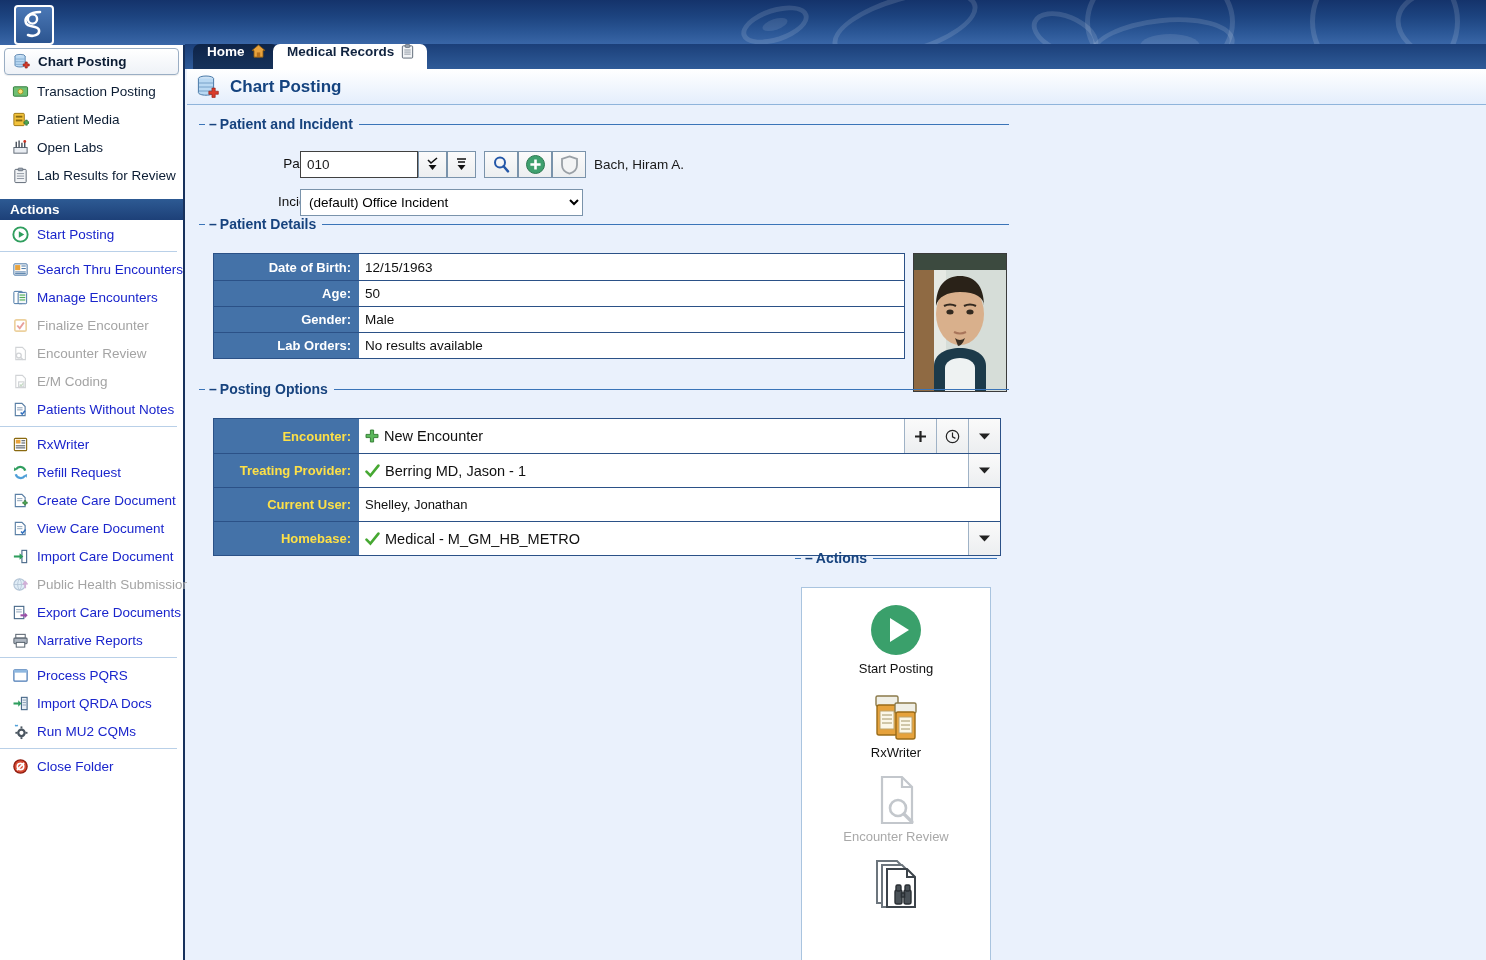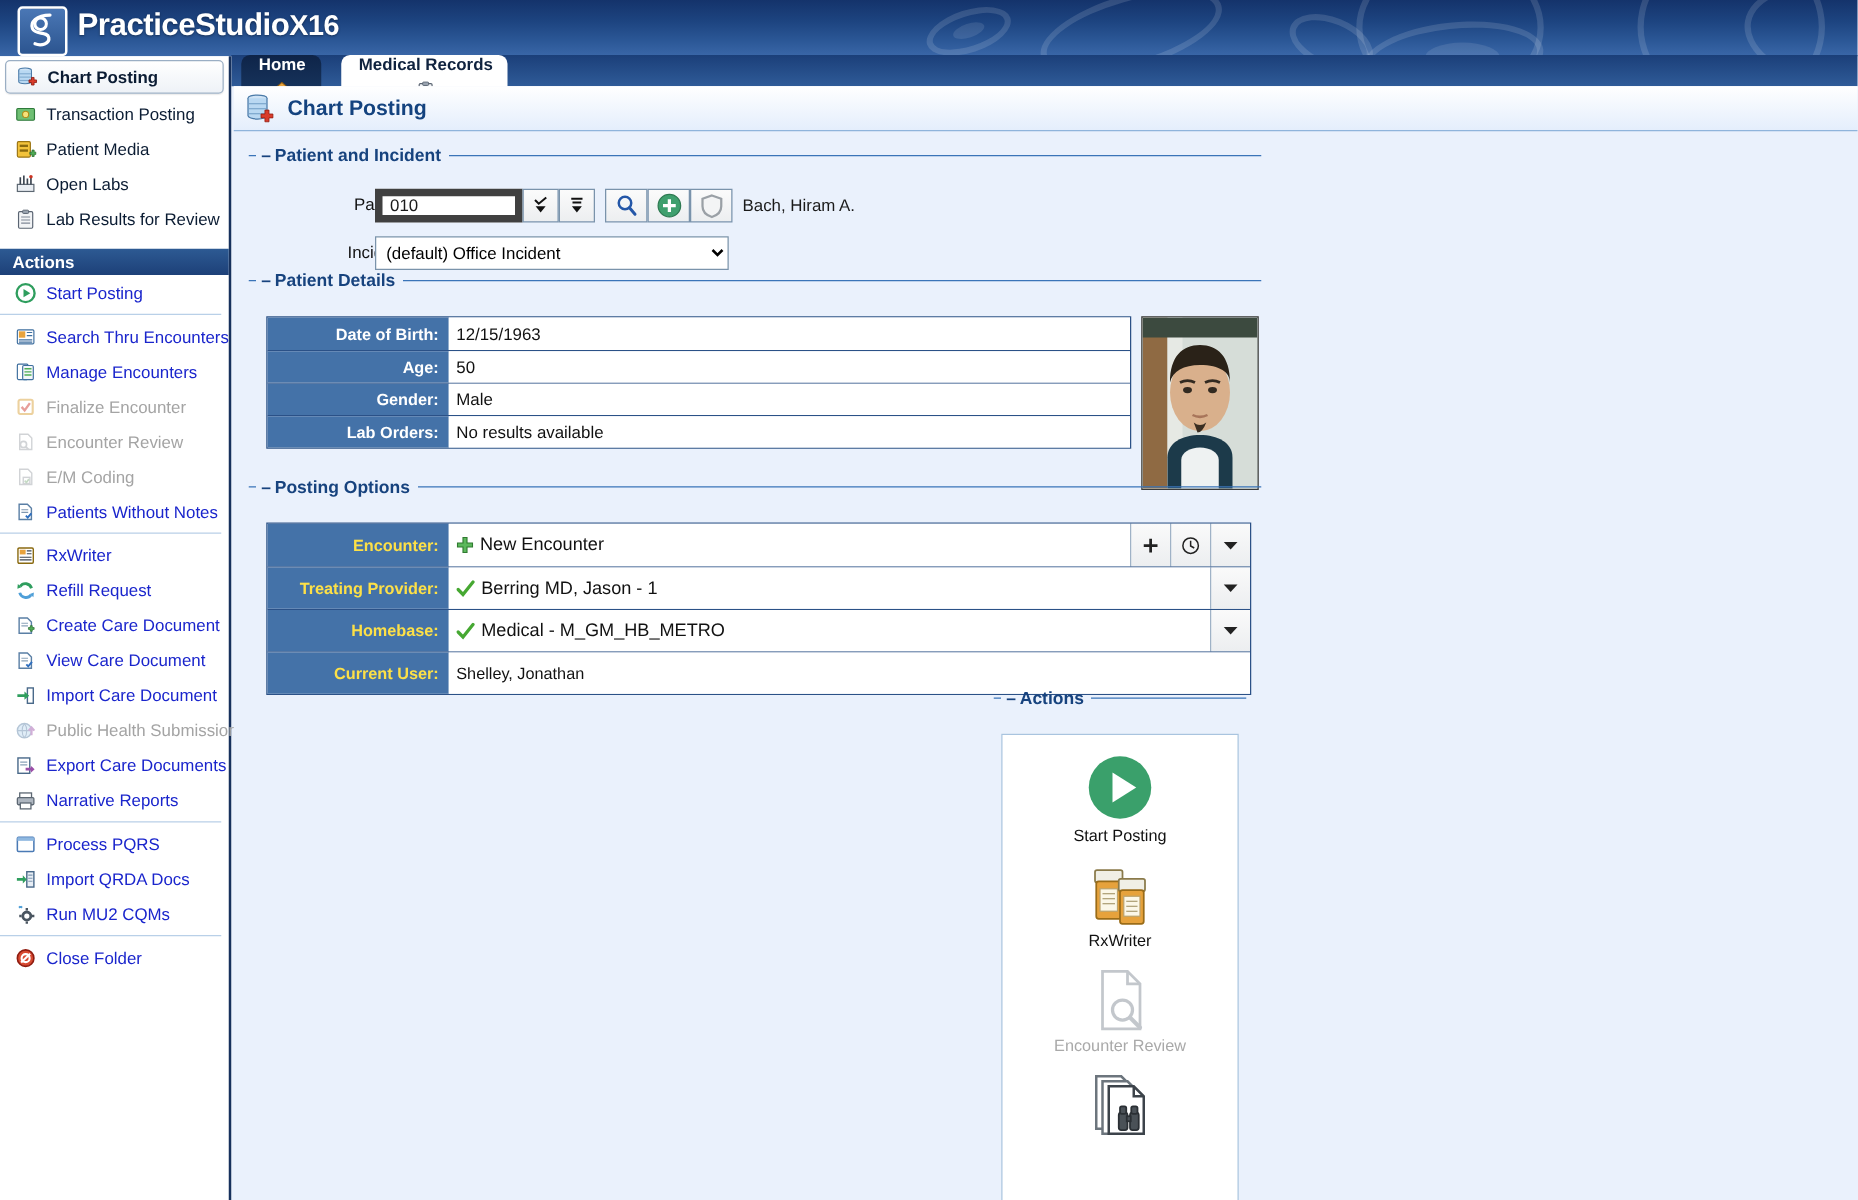--- a/index.html
+++ b/index.html
@@ -46,25 +46,25 @@
   }
   #brand .x16 { font-size: 23px; }
 
   
   #tabstrip {
     position: absolute; left: 185px; top: 44px; width: 1301px; height: 25px;
     background: linear-gradient(180deg,#1b3f79,#2f5b98);
   }
   .tab {
     position: absolute; top: 0; height: 41px;
-    display: flex; align-items: center; gap: 6px;
+    display: flex; align-items: flex-start; gap: 6px;
     padding: 0 12px 0 14px;
     font-size: 13.5px; font-weight: bold;
     border-radius: 7px 7px 0 0;
-    cursor: pointer; white-space: nowrap; flex-direction: column;
+    cursor: pointer; white-space: nowrap;
   }
   .tab.inactive {
     left: 8px;
     background: linear-gradient(180deg,#0e2448,#1b3b66);
     color: #ffffff;
   }
   .tab.active {
     left: 88px;
     background: #ffffff;
     color: #10233f;
@@ -130,21 +130,21 @@
     color: #17437e; font-weight: bold; font-size: 14px;
   }
   fieldset.box > legend .minus {
     color: #17437e; font-weight: bold; margin-right: 3px;
   }
 
   
   .row-label { font-size: 13.5px; color: #111; }
 
   .txtbox {
-    background: #ffffff; border: 6px solid #404040;
+    background: #ffffff; border: 1px solid #404040;
     height: 27px; display: flex; align-items: center;
     padding-left: 6px; font-size: 13.5px;
   }
   .spin-btn, .tool-btn {
     width: 29px; height: 27px;
     background: linear-gradient(180deg,#fbfbfb,#eceef0);
     border: 1px solid #7a93ab;
     display: flex; align-items: center; justify-content: center;
     cursor: pointer;
   }
@@ -235,23 +235,20 @@
     <div class="ring" style="left:1395px;top:-12px;width:130px; height:80px; transform:rotate(10deg);"></div>
   </div>
 
   <div id="logo-box">
     <svg width="28" height="30" viewBox="0 0 28 30" aria-hidden="true">
       <path d="M20 2 C9 2 4 8 6 13 C8 18 18 15 19 20 C20 25 13 27 8 25" stroke="#ffffff" stroke-width="2.6" fill="none" stroke-linecap="round"></path>
       <circle cx="12.5" cy="9" r="4.6" fill="none" stroke="#ffffff" stroke-width="2.4"></circle>
     </svg>
   </div>
 
-  <div id="brand">
-    <span>PracticeStudio</span><span class="x16">X16</span>
-  </div>
 </div>
 
 <div id="tabstrip">
   <div class="tab inactive">
     <span>Home</span>
     <svg class="tabicon" viewBox="0 0 16 16">
       <path d="M8 1 L15 7 H12.8 V14 H3.2 V7 H1 Z" fill="#e8a33d" stroke="#8a5a12" stroke-width="0.9"></path>
       <rect x="6.2" y="9" width="3.6" height="5" fill="#b5701b"></rect>
     </svg>
   </div>
@@ -726,39 +723,39 @@
               </span>
               <span>Berring MD, Jason - 1</span>
             </div>
             <div class="po-btn">
               <svg width="13" height="9" viewBox="0 0 13 9">
                 <path d="M1 1.6 L6.5 7.6 L12 1.6 Z" fill="#222"></path>
               </svg>
             </div>
           </div>
           <div class="po-row">
+            <div class="po-key">Current User:</div>
+            <div class="po-val small">
+              <span>Shelley, Jonathan</span>
+            </div>
+          </div>
+          <div class="po-row">
             <div class="po-key">Homebase:</div>
             <div class="po-val">
               <span style="display:flex">
                 <svg width="15" height="14" viewBox="0 0 15 14">
                   <path d="M1.5 7.6 L5.4 11.6 L13.4 1.6" stroke="#46a832" stroke-width="2.6" fill="none" stroke-linecap="round"></path>
                 </svg>
               </span>
               <span>Medical - M_GM_HB_METRO</span>
             </div>
             <div class="po-btn">
               <svg width="13" height="9" viewBox="0 0 13 9">
                 <path d="M1 1.6 L6.5 7.6 L12 1.6 Z" fill="#222"></path>
               </svg>
-            </div>
-          </div>
-          <div class="po-row">
-            <div class="po-key">Current User:</div>
-            <div class="po-val small">
-              <span>Shelley, Jonathan</span>
             </div>
           </div>
         </div>
     </fieldset>
 
 
     <fieldset class="box" style="left:608px; top:444px; width:202px; height:410px;">
       <legend>
         <span class="minus">–</span><span>Actions</span>
       </legend>

